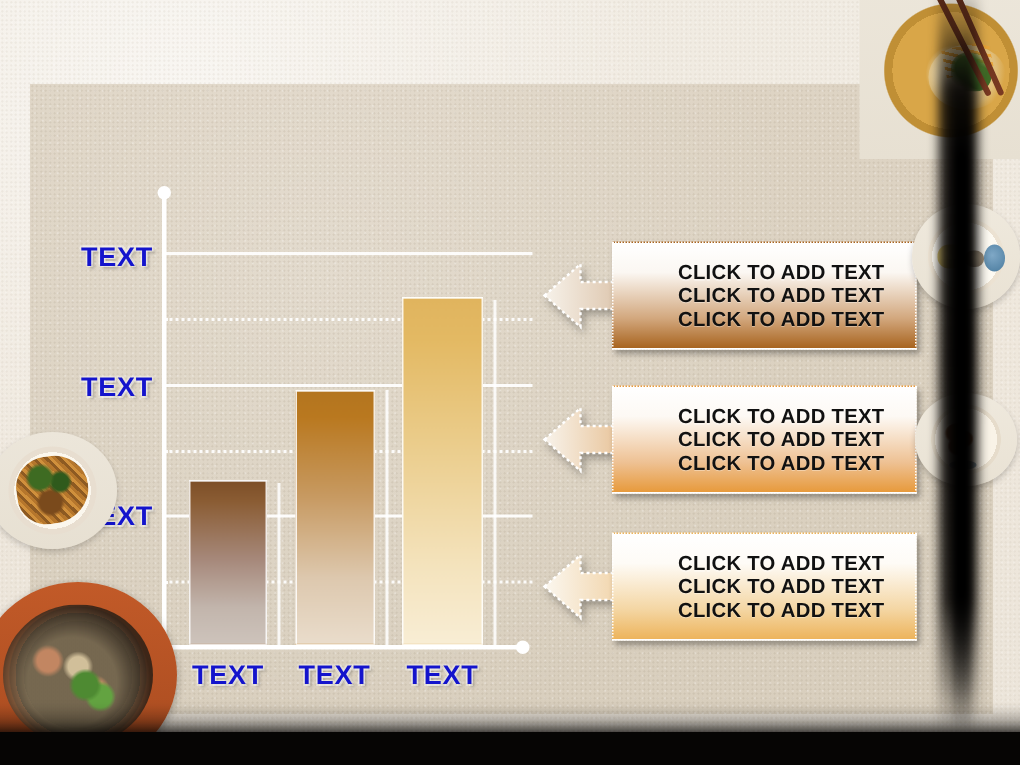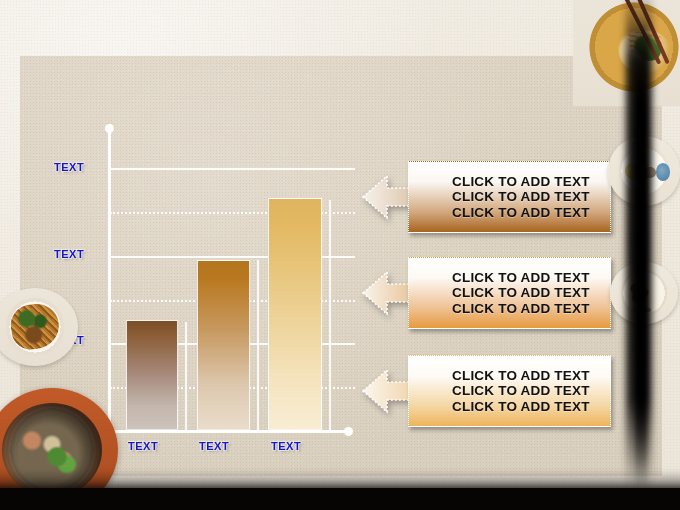--- a/index.html
+++ b/index.html
@@ -65,21 +65,21 @@
   .gridline.dotted{
     background:none;height:0;border-top:2px dotted rgba(255,255,255,.9);
   }
   .axis-v{position:absolute;left:108px;top:128px;width:3px;height:305px;background:#fff;border-radius:2px;}
   .axis-h{position:absolute;left:108px;top:430px;width:240px;height:3px;background:#fff;border-radius:2px;}
   .axis-dot{position:absolute;width:9px;height:9px;border-radius:50%;background:#fff;}
   .bar{position:absolute;bottom:0;border:1.5px solid rgba(255,255,255,.85);box-sizing:border-box;}
   .bars-wrap{position:absolute;left:110px;top:130px;width:245px;height:300px;}
   .bar-sep{position:absolute;width:2px;background:rgba(255,255,255,.85);}
   .ylab,.xlab{
-    position:absolute;font-weight:bold;font-size:11px;color:#1414cc;
+    position:absolute;font-weight:bold;font-size:18px;color:#1414cc;
     letter-spacing:.5px;
     text-shadow:1px 1px 0 rgba(255,255,255,.45), -1px -1px 0 rgba(255,255,255,.35),
                 1px -1px 0 rgba(255,255,255,.35), -1px 1px 0 rgba(255,255,255,.35),
                 2px 2px 2px rgba(0,0,0,.20);
   }
 
   
   .callout{position:absolute;height:52px;width:250px;}
   .callout-box{
     position:absolute;left:47px;top:0;width:203px;height:72px;

